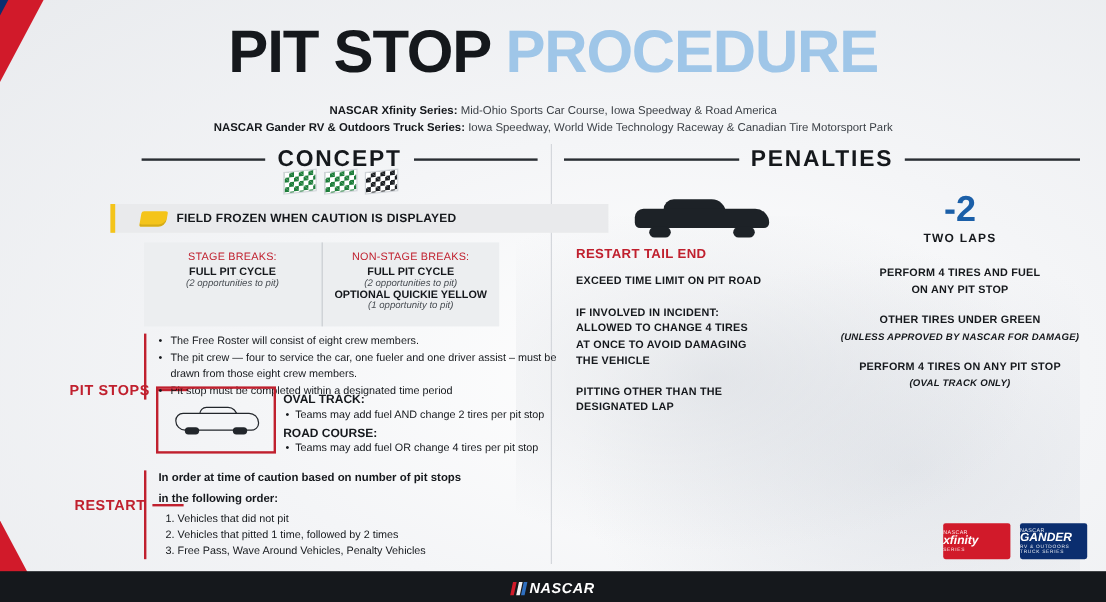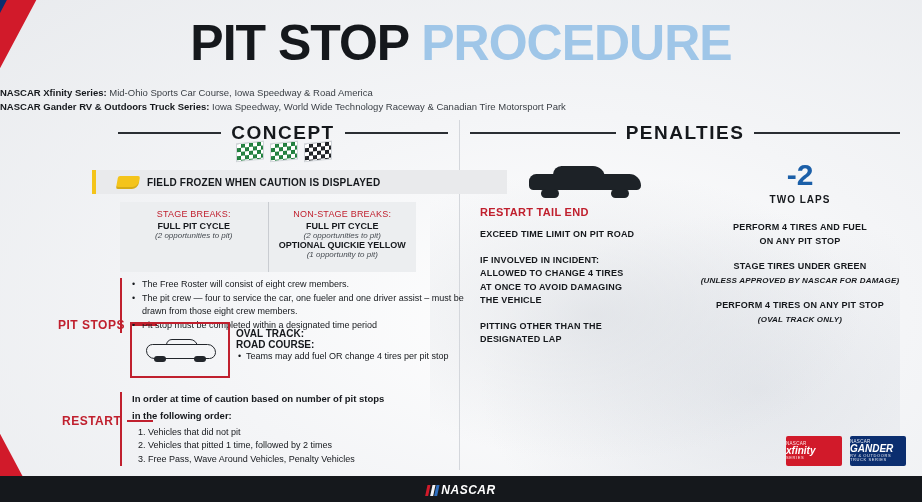--- a/index.html
+++ b/index.html
@@ -39,21 +39,21 @@
   
   .title-wrap{position:absolute;left:0;right:0;top:18px;text-align:center;}
   .title{
     font-size:50px;font-weight:bold;letter-spacing:-1px;line-height:1;
     display:inline-block;
   }
   .title .dark{color:#15181c;}
   .title .light{color:#9fc6e8;}
 
   
-  .series{position:absolute;left:0;right:0;top:86px;font-size:9.5px;color:#3a3f45;line-height:1.5;}
+  .series{position:absolute;left:0;right:0;top:86px;text-align:center;font-size:9.5px;color:#3a3f45;line-height:1.5;}
   .series b{color:#15181c;}
 
   
   .sec-head{position:absolute;display:flex;align-items:center;gap:10px;}
   .sec-head .rule{height:2px;background:#2a2e33;flex:1;}
   .sec-head .txt{font-size:19px;font-weight:bold;letter-spacing:1.5px;color:#15181c;white-space:nowrap;}
   #concept-head{left:118px;top:122px;width:330px;}
   #penalties-head{left:470px;top:122px;width:430px;}
 
   .divider{position:absolute;left:459px;top:120px;width:1px;height:350px;background:#d4d7dc;}
@@ -254,20 +254,21 @@
     <div class="car">
       <span class="cabin"></span>
         <span class="body"></span>
         <span class="w l"></span>
         <span class="w r"></span>
     </div>
   </div>
 
   <div class="track-text">
     <h5>OVAL TRACK:</h5>
+    <p>Teams may add fuel AND change 2 tires per pit stop</p>
     <h5>ROAD COURSE:</h5>
     <p>Teams may add fuel OR change 4 tires per pit stop</p>
   </div>
 
   <div class="rail-label" id="restart-label">
     <span class="t">RESTART</span>
     <span class="dash"></span>
   </div>
 
   <div class="restart-body">
@@ -296,21 +297,21 @@
     <div class="item" style="white-space:pre-line">PITTING OTHER THAN THE
 DESIGNATED LAP</div>
   </div>
 
   <div class="pen-col2">
     <div class="minus2">-2</div>
     <div class="twolaps">TWO LAPS</div>
     <div class="item" style="white-space:pre-line">PERFORM 4 TIRES AND FUEL
 ON ANY PIT STOP</div>
     <div class="item">
-      <span style="white-space:pre-line">STAGE TIRES UNDER GREEN</span><br>
+      <span style="white-space:pre-line">OTHER TIRES UNDER GREEN</span><br>
       <i>(UNLESS APPROVED BY NASCAR FOR DAMAGE)</i>
     </div>
     <div class="item">
       <span style="white-space:pre-line">PERFORM 4 TIRES ON ANY PIT STOP</span><br>
       <i>(OVAL TRACK ONLY)</i>
     </div>
   </div>
 
   <div class="badges">
     <div class="badge xfinity">

